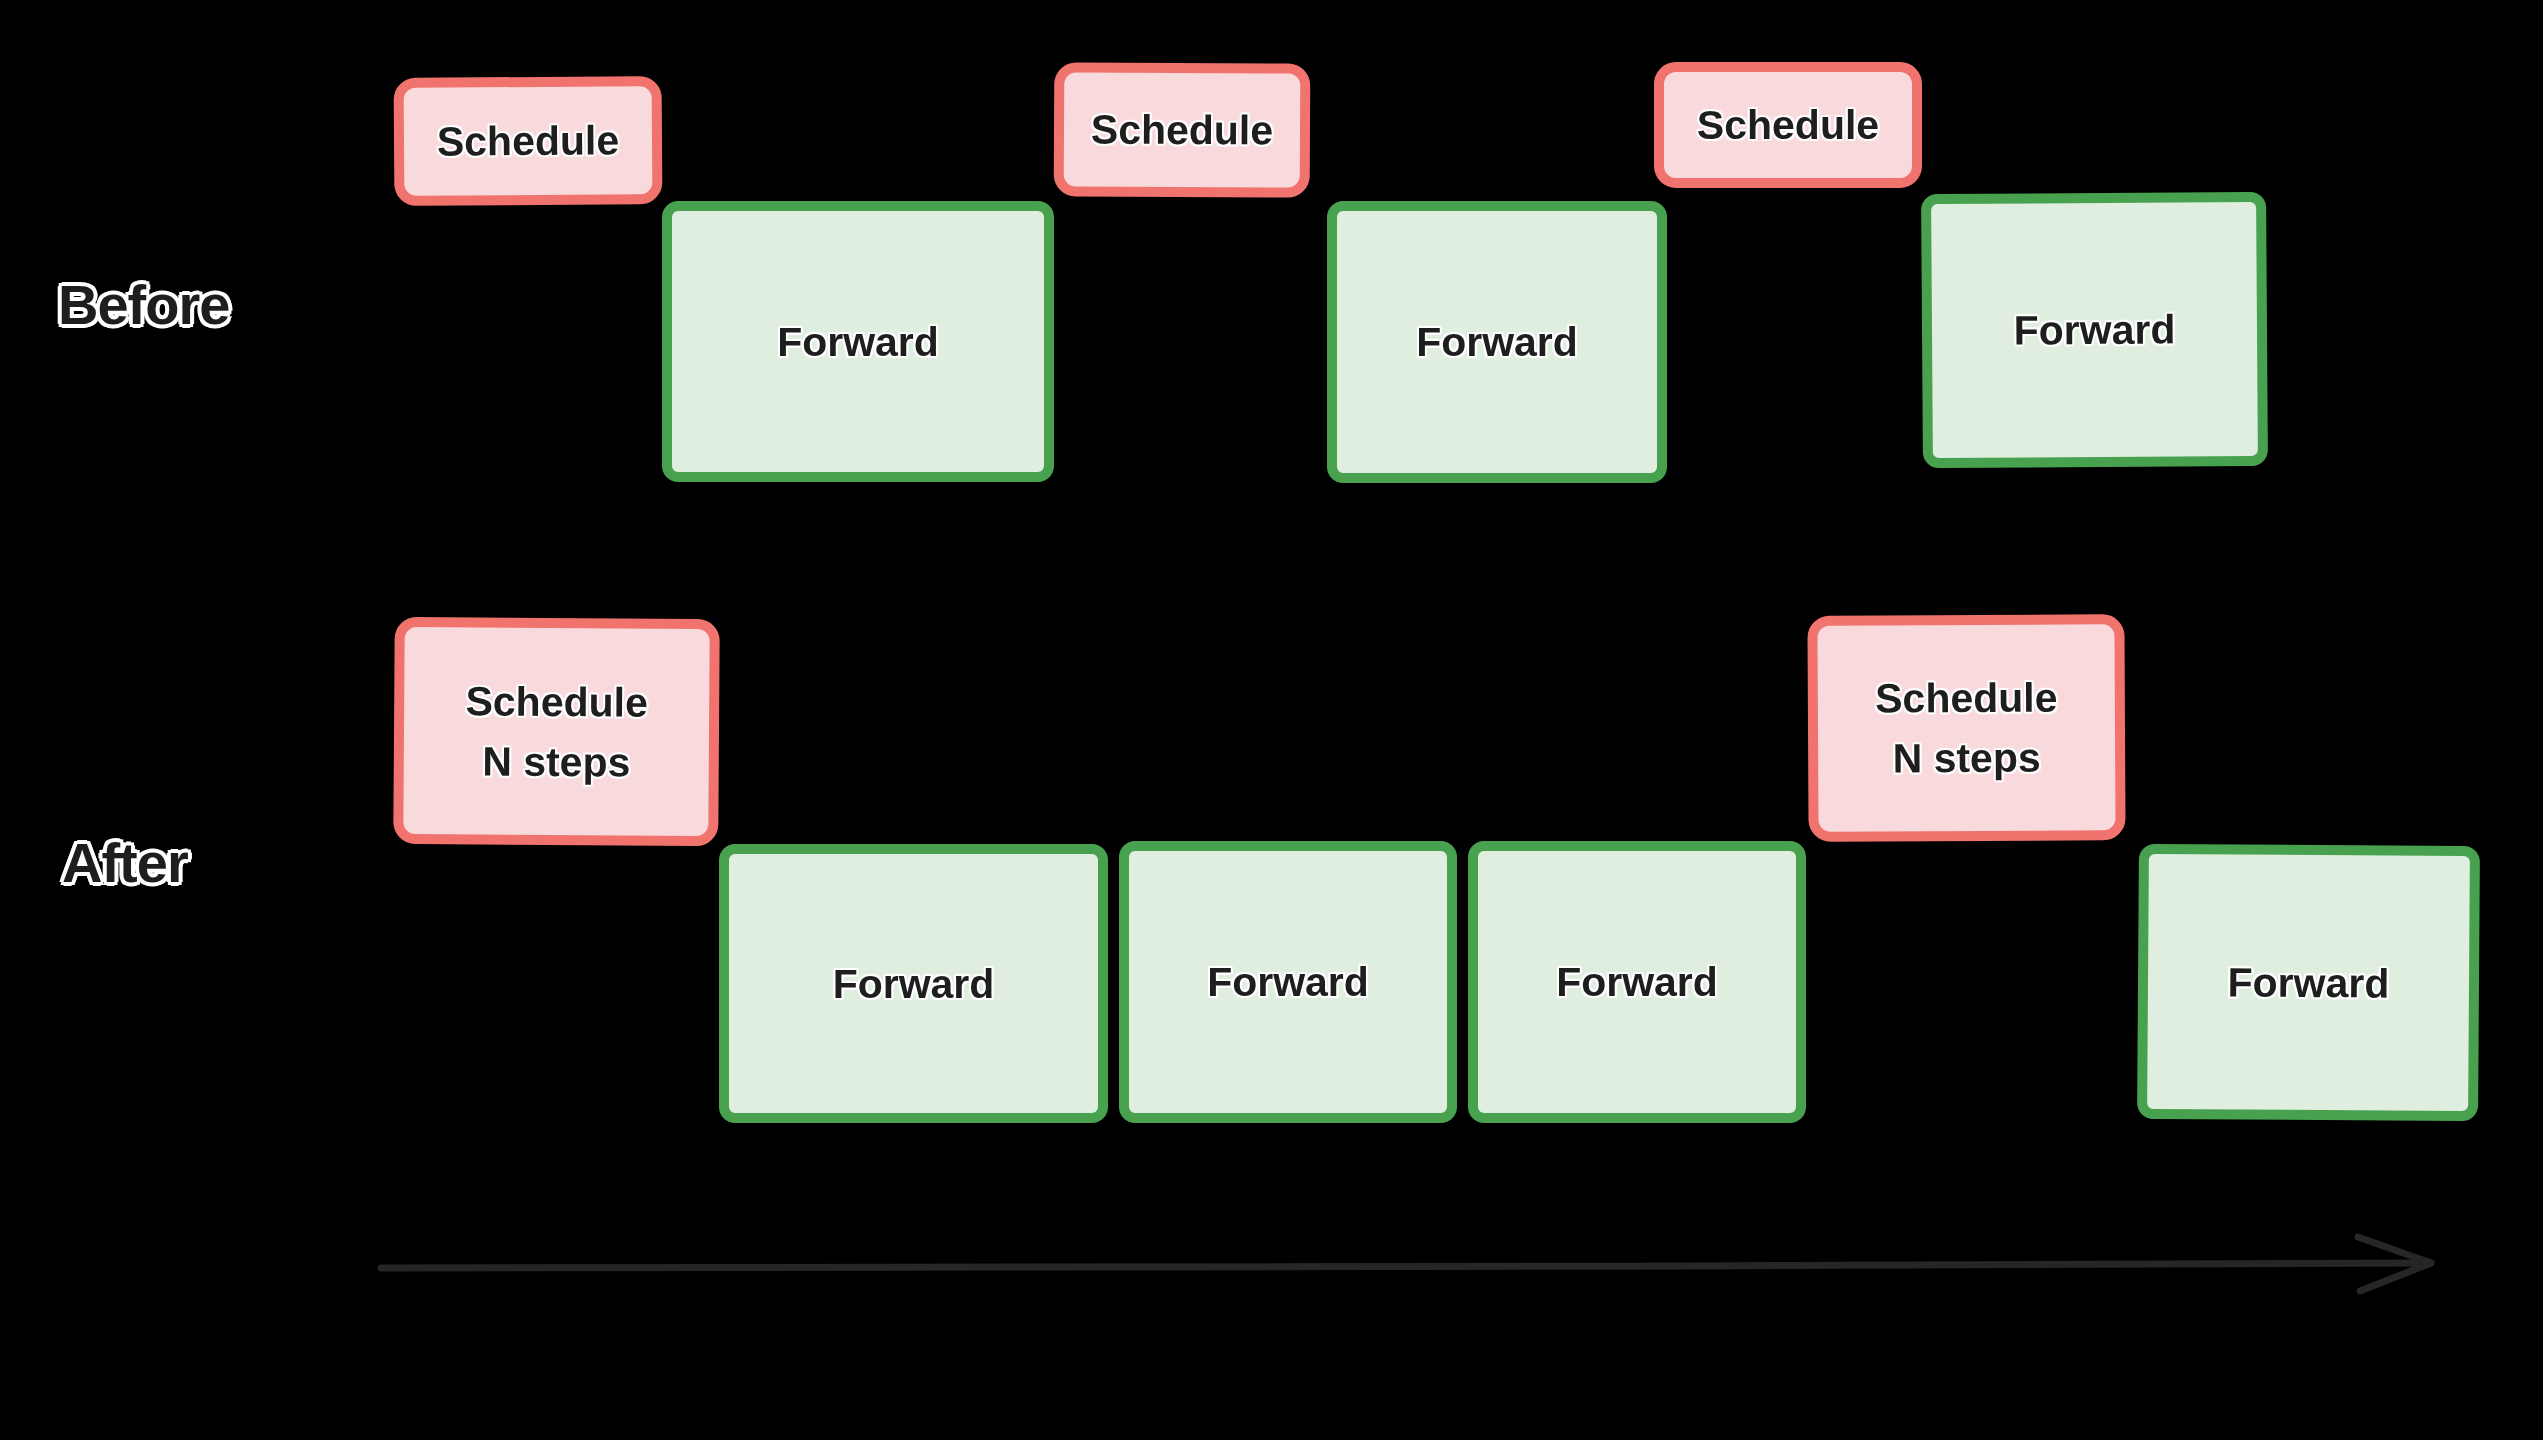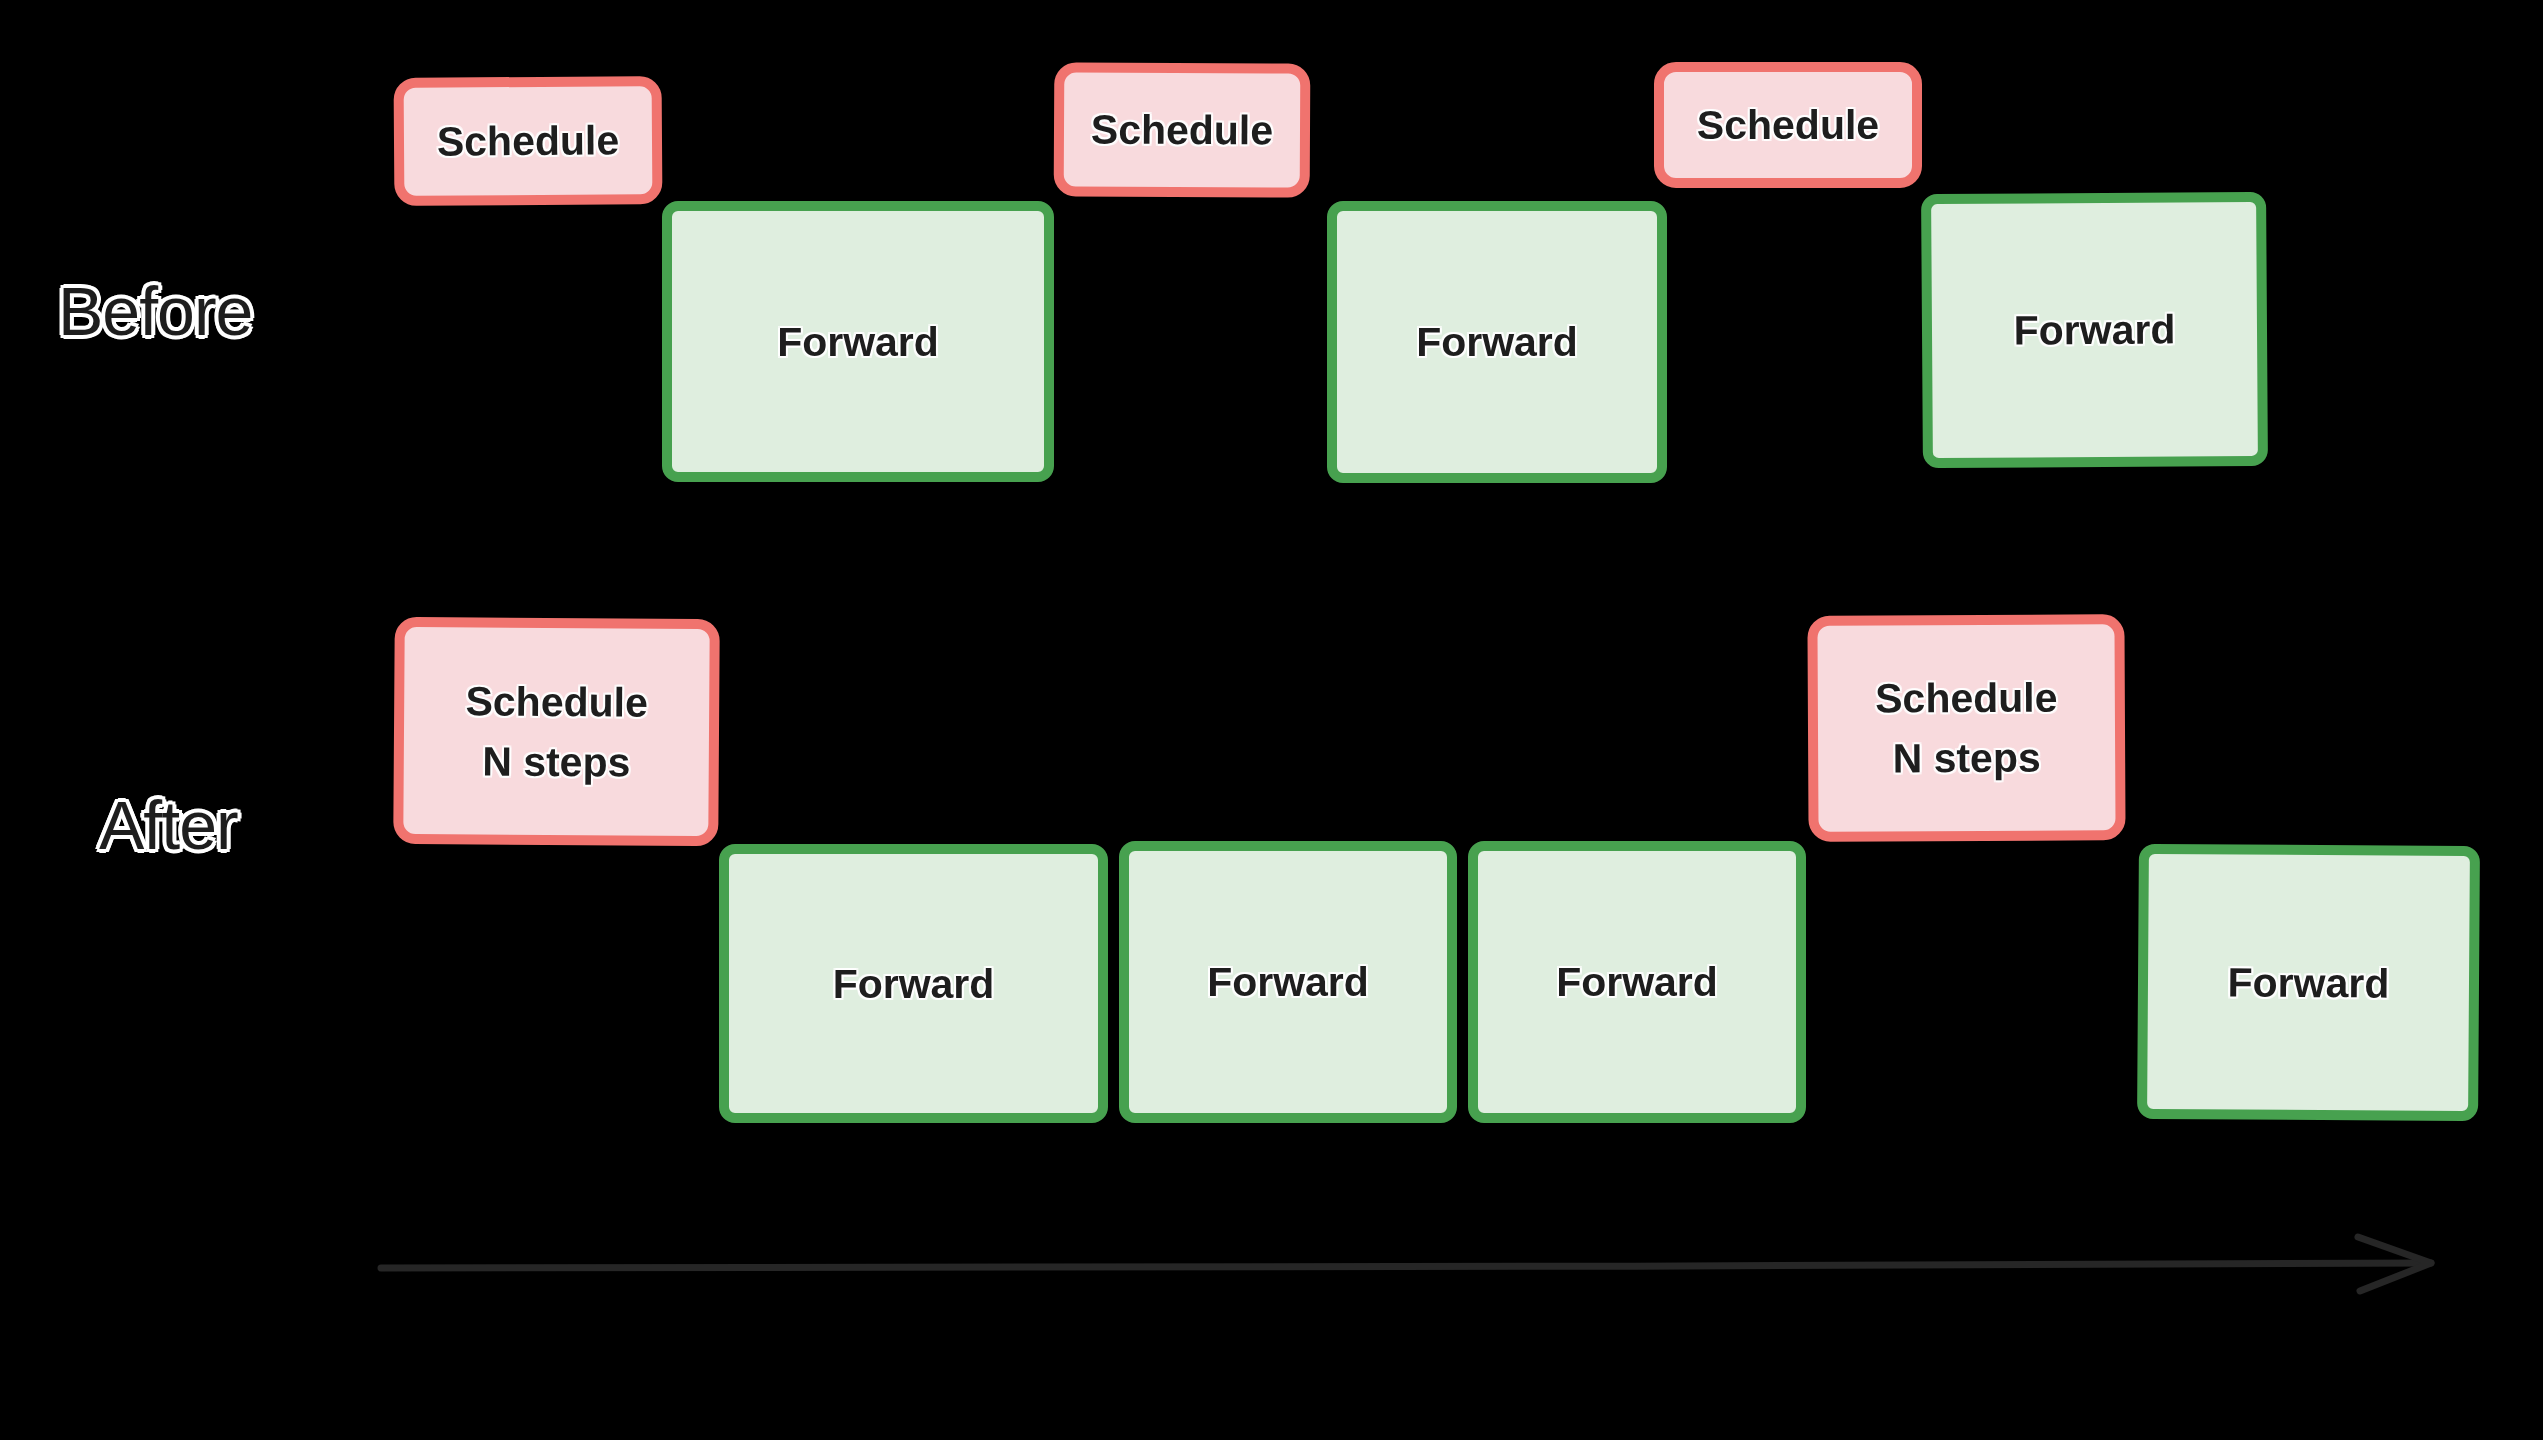--- a/index.html
+++ b/index.html
@@ -40,22 +40,22 @@
     line-height: 60px;
     color: var(--ink, #1E1E1E);
     text-shadow:
       -2px 0 0 rgba(255,255,255,.85), 2px 0 0 rgba(255,255,255,.85),
       0 -2px 0 rgba(255,255,255,.85), 0 2px 0 rgba(255,255,255,.85),
       -2px -2px 0 rgba(255,255,255,.7), 2px -2px 0 rgba(255,255,255,.7),
       -2px 2px 0 rgba(255,255,255,.7), 2px 2px 0 rgba(255,255,255,.7);
   }
   .row-label, .axis-label {
     position: absolute;
-    font-size: 68px;
-    font-weight: 400;
+    font-size: 56px;
+    font-weight: 700;
     letter-spacing: -1px;
     color: var(--ink, #1E1E1E);
     white-space: nowrap;
     text-shadow:
       -4px 0 0 #fff, 4px 0 0 #fff, 0 -4px 0 #fff, 0 4px 0 #fff,
       -3px -3px 0 #fff, 3px -3px 0 #fff, -3px 3px 0 #fff, 3px 3px 0 #fff;
   }
   .time-axis {
     position: absolute;
     left: 370px;
@@ -86,21 +86,21 @@
   </div>
 
   <div class="box schedule" style="left:1654px; top:62px; width:268px; height:126px;">
     <span class="box-label">Schedule</span>
   </div>
 
   <div class="box forward" style="left:1922px; top:193px; width:345px; height:274px; transform:rotate(-0.4deg);">
     <span class="box-label">Forward</span>
   </div>
 
-  <div class="row-label" style="left:62px; top:786px;margin-left:37px;">After</div>
+  <div class="row-label" style="left:62px; top:830px;">After</div>
 
   <div class="box schedule" style="left:394px; top:618px; width:325px; height:227px; transform:rotate(0.4deg);">
     <span class="box-label">Schedule</span>
     <span class="box-label">N steps</span>
   </div>
 
   <div class="box forward" style="left:719px; top:844px; width:389px; height:279px;">
     <span class="box-label">Forward</span>
   </div>
 

